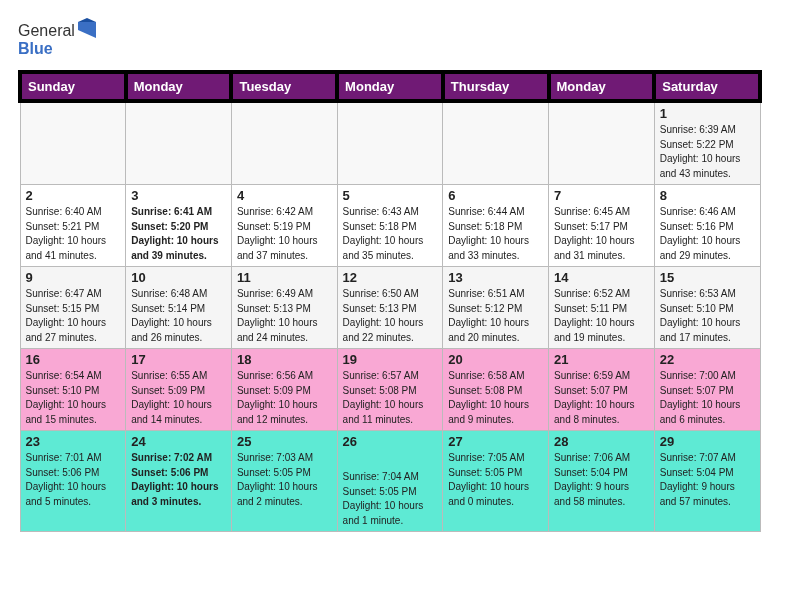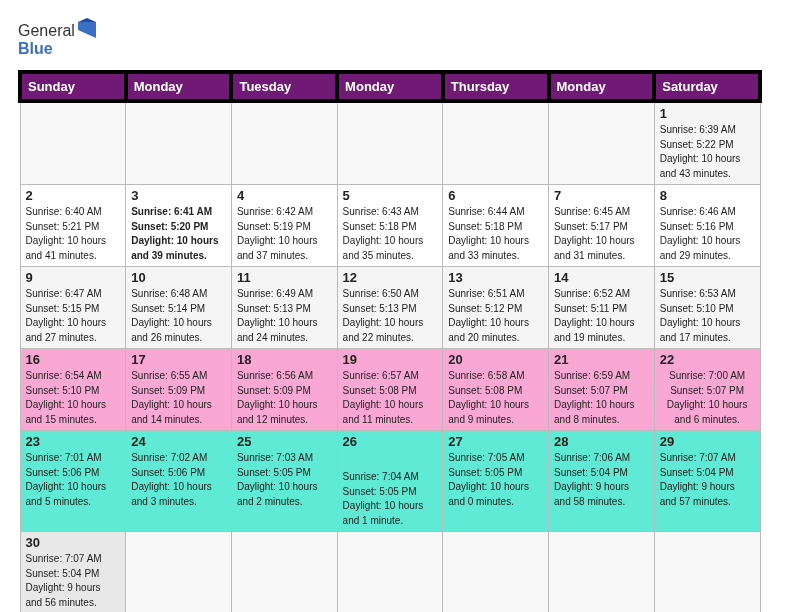--- a/index.html
+++ b/index.html
@@ -276,37 +276,37 @@
           </td>
           <td>
             <span class="day-number">21</span>
             <div class="day-info" style="white-space: pre-line;">Sunrise: 6:59 AM
 Sunset: 5:07 PM
 Daylight: 10 hours
 and 8 minutes.</div>
           </td>
           <td>
             <span class="day-number">22</span>
-            <div class="day-info" style="white-space: pre-line; text-align: center;">Sunrise: 7:00 AM
+            <div class="day-info" style="white-space: pre-line;">Sunrise: 7:00 AM
 Sunset: 5:07 PM
 Daylight: 10 hours
 and 6 minutes.</div>
           </td>
         </tr>
         <tr class="row5">
           <td>
             <span class="day-number">23</span>
             <div class="day-info" style="white-space: pre-line;">Sunrise: 7:01 AM
 Sunset: 5:06 PM
 Daylight: 10 hours
 and 5 minutes.</div>
           </td>
           <td>
             <span class="day-number">24</span>
-            <div class="day-info" style="white-space: pre-line;">Sunrise: 7:02 AM
+            <div class="day-info" style="white-space: pre-line; font-weight: bold;">Sunrise: 7:02 AM
 Sunset: 5:06 PM
 Daylight: 10 hours
 and 3 minutes.</div>
           </td>
           <td>
             <span class="day-number">25</span>
             <div class="day-info" style="white-space: pre-line;">Sunrise: 7:03 AM
 Sunset: 5:05 PM
 Daylight: 10 hours
 and 2 minutes.</div>
@@ -333,30 +333,15 @@
 and 58 minutes.</div>
           </td>
           <td>
             <span class="day-number">29</span>
             <div class="day-info" style="white-space: pre-line;">Sunrise: 7:07 AM
 Sunset: 5:04 PM
 Daylight: 9 hours
 and 57 minutes.</div>
           </td>
         </tr>
-        <tr class="row6">
-          <td>
-            <span class="day-number">30</span>
-            <div class="day-info" style="white-space: pre-line;">Sunrise: 7:07 AM
-Sunset: 5:04 PM
-Daylight: 9 hours
-and 56 minutes.</div>
-          </td>
-          <td class="empty"></td>
-          <td class="empty"></td>
-          <td class="empty"></td>
-          <td class="empty"></td>
-          <td class="empty"></td>
-          <td class="empty"></td>
-        </tr>
       </tbody>
   </table>
 </div>
 
 </body></html>

